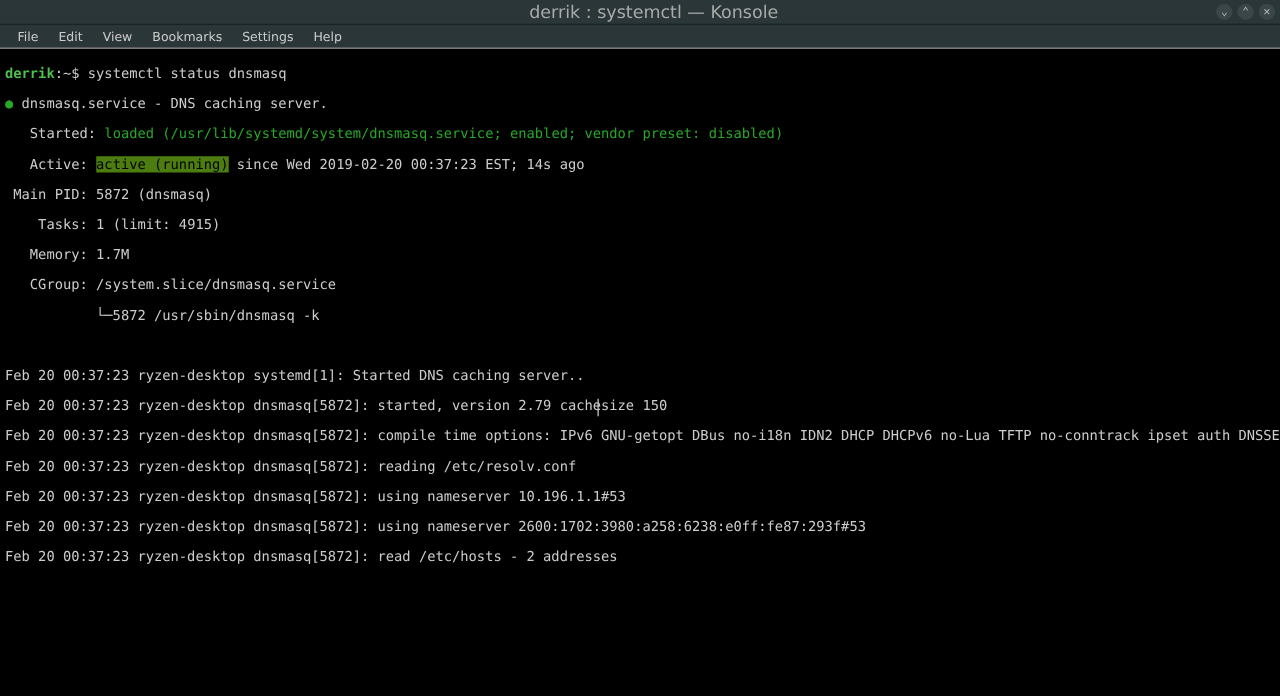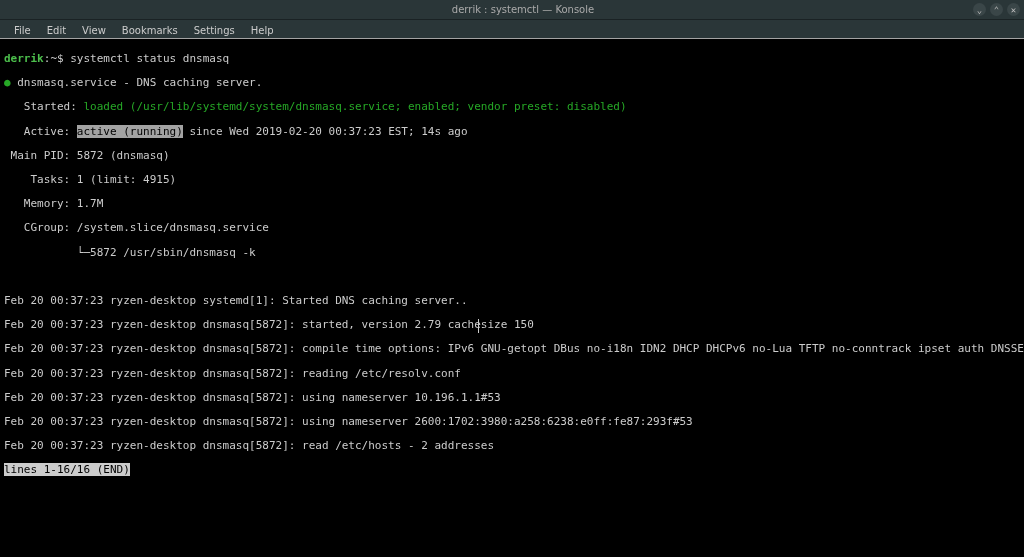--- a/index.html
+++ b/index.html
@@ -21,21 +21,21 @@
       background: #2a3638;
       display: flex;
       align-items: center;
       justify-content: center;
       position: relative;
       border-bottom: 1px solid #1a2224;
     }
     .window-title {
       color: #aaa;
       font-family: "DejaVu Sans", sans-serif;
-      font-size: 10px;
+      font-size: 14px;
       margin-left: 22px;
     }
     .window-controls {
       position: absolute;
       right: 4px;
       top: 3px;
       display: flex;
       gap: 4px;
     }
     .win-btn {
@@ -76,21 +76,21 @@
       position: relative;
       border-top: 1px solid #a3a3a3;
     }
     .line {
       min-height: 12px;
     }
     .prompt-user { color: #4cbf4c; font-weight: bold; }
     .prompt-path { color: #ccc; }
     .dot-green { color: #26a826; }
     .green { color: #26a826; }
-    .green-bg { background: #a3a3a3; color: #000; text-align: center; }
+    .green-bg { background: #4d7c0f; color: #000; text-align: center; }
     .inv { background: #ccc; color: #000; }
     .cursor-block {
       display: inline-block;
       width: 1px;
       height: 14px;
       background: #ccc;
       position: absolute;
     }
   </style>
 </head>
@@ -125,16 +125,15 @@
 <div class="line"><span>   CGroup:</span><span> /system.slice/dnsmasq.service</span></div>
 <div class="line"><span>           └─5872 /usr/sbin/dnsmasq -k</span></div>
 <div class="line"> </div>
 <div class="line">Feb 20 00:37:23 ryzen-desktop systemd[1]: Started DNS caching server..</div>
 <div class="line">Feb 20 00:37:23 ryzen-desktop dnsmasq[5872]: started, version 2.79 cachesize 150</div>
 <div class="line"><span>Feb 20 00:37:23 ryzen-desktop dnsmasq[5872]: compile time options: IPv6 GNU-getopt DBus no-i18n IDN2 DHCP DHCPv6 no-Lua TFTP no-conntrack ipset auth DNSSEC loop-detect inot</span></div>
 <div class="line">Feb 20 00:37:23 ryzen-desktop dnsmasq[5872]: reading /etc/resolv.conf</div>
 <div class="line">Feb 20 00:37:23 ryzen-desktop dnsmasq[5872]: using nameserver 10.196.1.1#53</div>
 <div class="line">Feb 20 00:37:23 ryzen-desktop dnsmasq[5872]: using nameserver 2600:1702:3980:a258:6238:e0ff:fe87:293f#53</div>
 <div class="line">Feb 20 00:37:23 ryzen-desktop dnsmasq[5872]: read /etc/hosts - 2 addresses</div>
-<div class="line"><span class="inv">lines 1-16/16 (END)</span></div>
 
 <span class="cursor-block" style="left:478px;top:280px;"></span>
 </div>
 
 </body></html>

